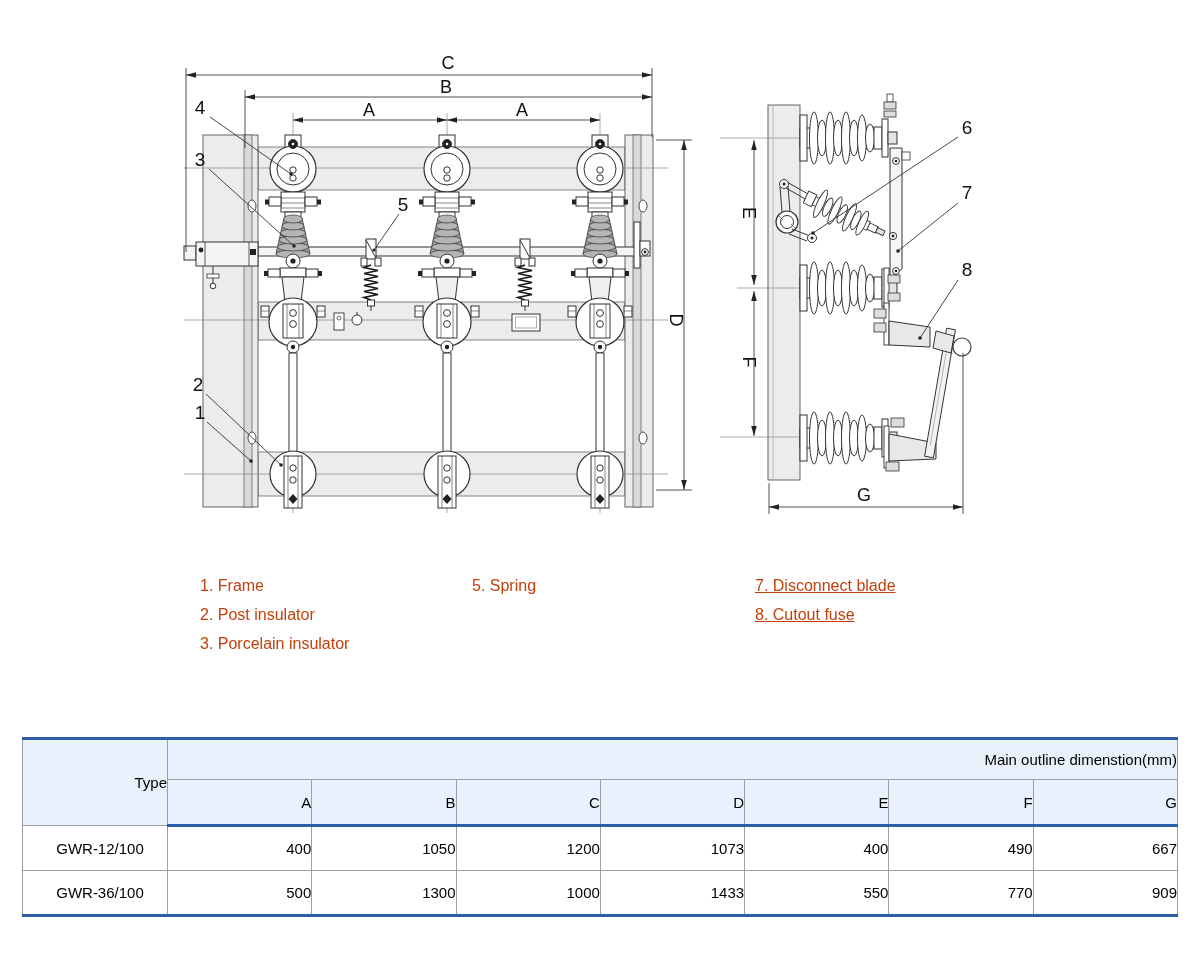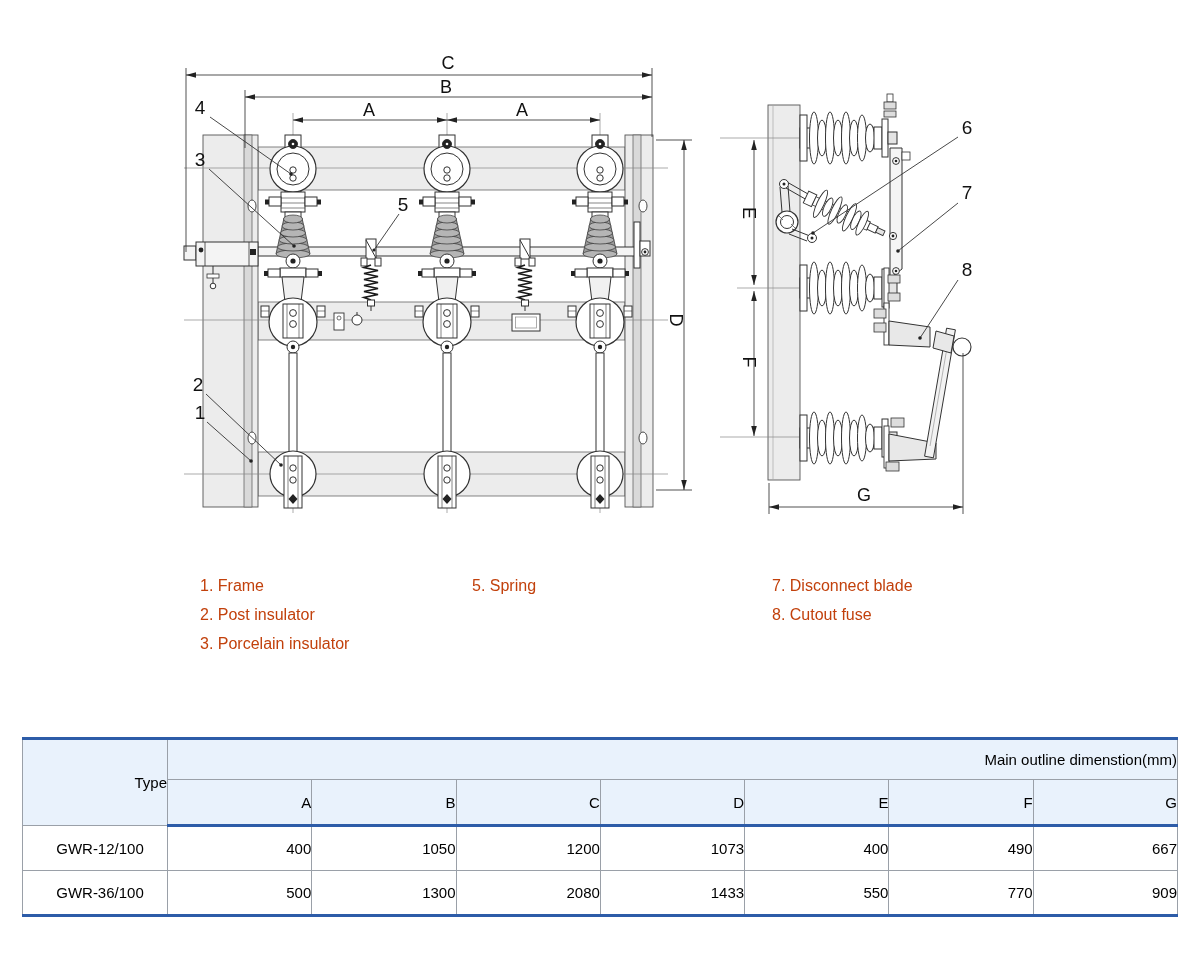--- a/index.html
+++ b/index.html
@@ -329,21 +329,21 @@
 
 <div>
   <div class="legend-col" style="left:200px;">
     <div>1. Frame</div>
     <div>2. Post insulator</div>
     <div>3. Porcelain insulator</div>
   </div>
   <div class="legend-col" style="left:472px;">
     <div>5. Spring</div>
   </div>
-  <div class="legend-col" style="left:772px;">
+  <div class="legend-col" style="left:755px;text-decoration:underline;">
     <div>7. Disconnect blade</div>
     <div>8. Cutout fuse</div>
   </div>
 </div>
 
 
 <table class="dim-table">
   <colgroup>
     <col style="width:145px;">
     <col>
@@ -377,21 +377,21 @@
       <td>1200</td>
       <td>1073</td>
       <td>400</td>
       <td>490</td>
       <td>667</td>
     </tr>
     <tr>
       <td class="type-cell">GWR-36/100</td>
       <td>500</td>
       <td>1300</td>
-      <td>2080</td>
+      <td>1000</td>
       <td>1433</td>
       <td>550</td>
       <td>770</td>
       <td>909</td>
     </tr>
   </tbody>
 </table>
 
 </div>
 

